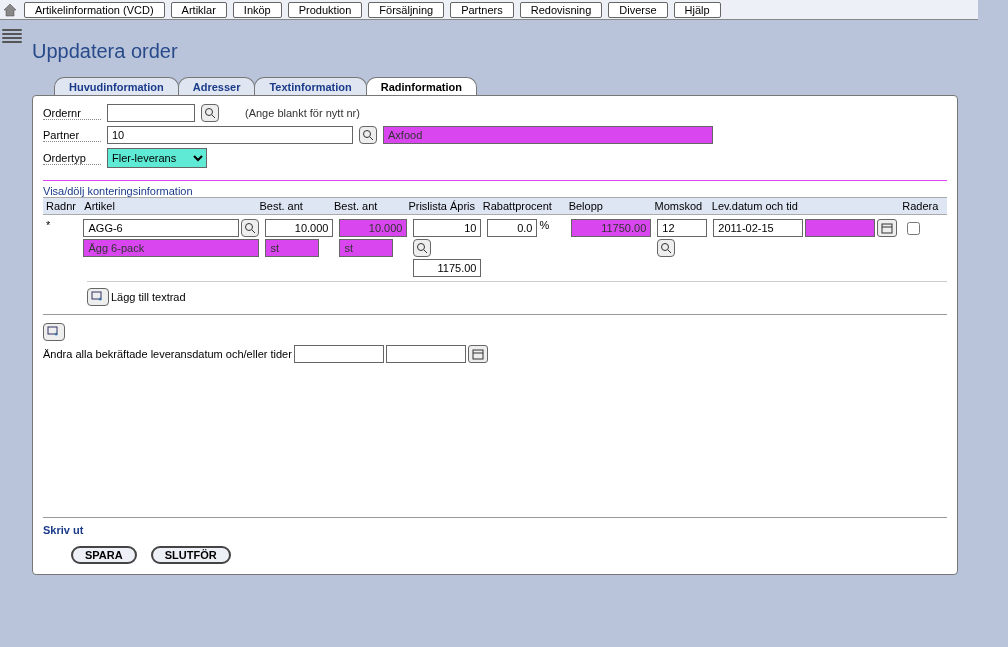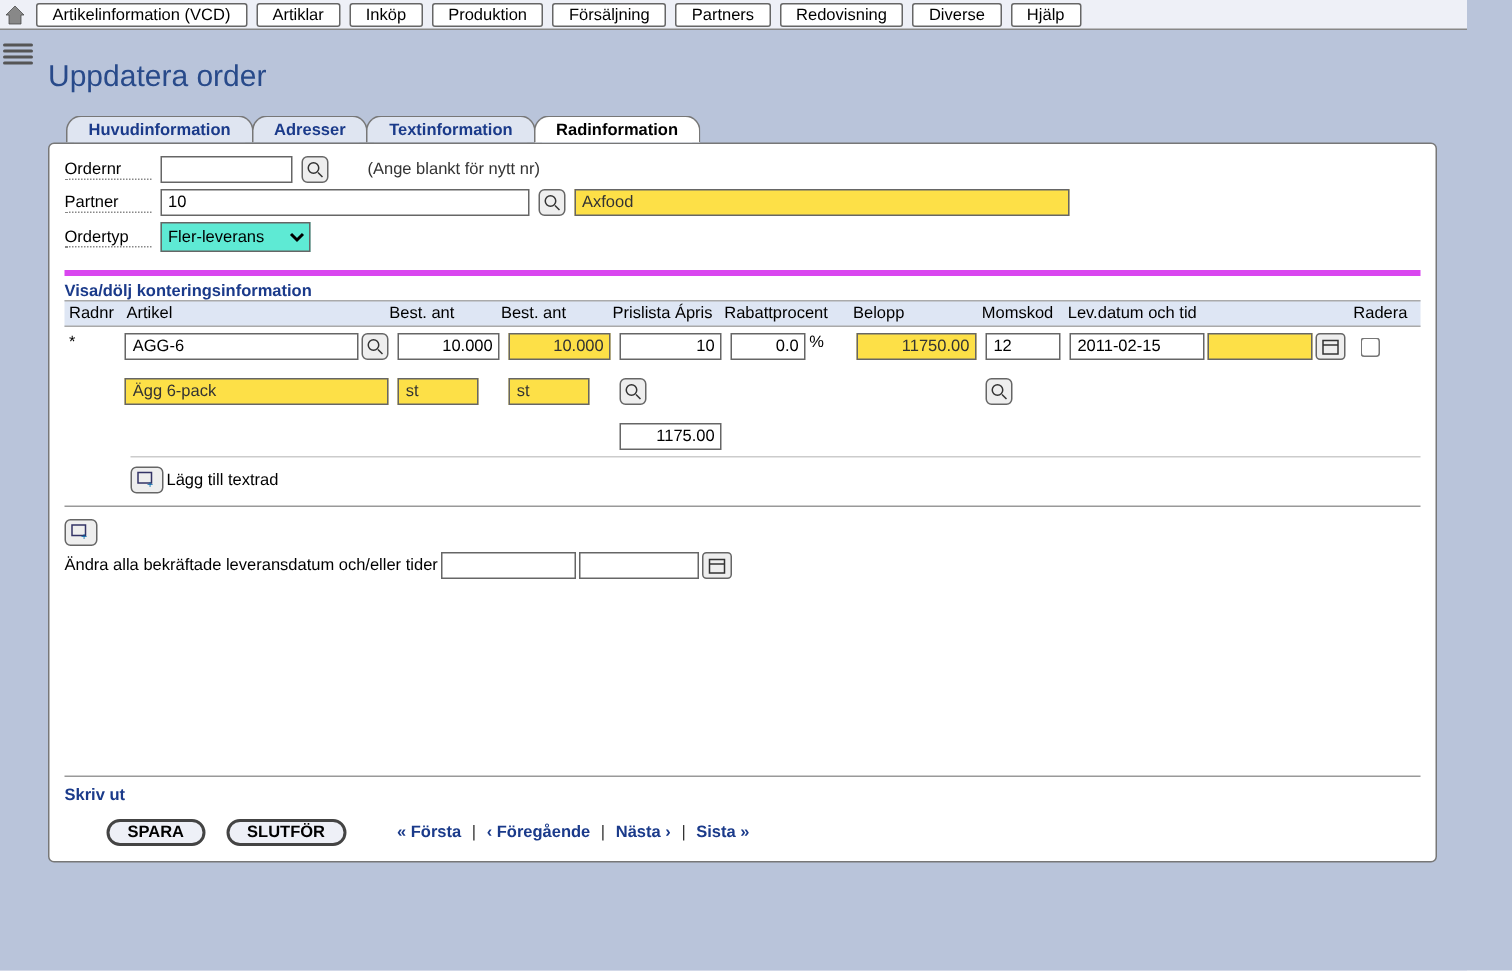--- a/index.html
+++ b/index.html
@@ -50,21 +50,21 @@
     padding: 20px 20px 8px 32px;
   }
   h1.title {
     color:#284a8a;
     font-size:20px;
     font-weight:normal;
     margin:0 0 14px 0;
   }
   .tabs {
     display:flex;
-    margin-left:12px;
+    margin-left:22px;
   }
   .tab {
     border:1px solid #777;
     border-bottom:none;
     padding:3px 14px 2px;
     border-top-left-radius:10px;
     border-top-right-radius:10px;
     font-size:11px;
     background:#dfe5f1;
     color:#1a3a8a;
@@ -98,21 +98,21 @@
     font-size:11px;
   }
   .text-input {
     border:1px solid #666;
     height:18px;
     padding:1px 4px;
     font-size:11px;
     background:#fff;
   }
   .readonly-input {
-    background:#fde047;
+    background:#d946ef;
     border:1px solid #666;
     height:18px;
     padding:1px 4px;
     font-size:11px;
     color:#333;
   }
   .lookup {
     width:18px; height:18px;
     border:1px solid #666;
     background:#eee;
@@ -123,22 +123,22 @@
   }
   .select {
     border:1px solid #666;
     height:20px;
     font-size:11px;
     background:#5eead4;
   }
   .hint { font-size:11px; color:#333; }
   .subsection-title {
     color:#1a3a8a;
-    font-weight:bold;
-    border-top:4px solid #d946ef;
+    font-weight:normal;
+    border-top:1px solid #d946ef;
     padding-top:4px;
     margin-top:12px;
     cursor:pointer;
   }
   .grid-head {
     background:#dee6f4;
     border-top:1px solid #aaa;
     border-bottom:1px solid #aaa;
     display:flex;
     font-size:11px;
@@ -152,21 +152,21 @@
   .c-radnr { width:40px; }
   .c-art { width:184px; }
   .c-best1 { width:78px; }
   .c-best2 { width:78px; }
   .c-apris { width:78px; }
   .c-rab { width:90px; }
   .c-bel { width:90px; }
   .c-moms { width:60px; }
   .c-lev { width:200px; }
   .c-del { width:50px; text-align:left; }
-  .stack { display:flex; flex-direction:column; gap:12px; }
+  .stack { display:flex; flex-direction:column; gap:2px; }
   .hstack { display:flex; gap:2px; align-items:center; }
   .add-btn {
     width:22px; height:18px;
     border:1px solid #666;
     background:#eee;
     border-radius:4px;
     display:inline-flex; align-items:center; justify-content:center;
     cursor:pointer;
     font-size:10px;
   }
@@ -403,27 +403,18 @@
         </span>
       </div>
 
       <div style="position:absolute; left:10px; right:10px; bottom:10px;">
         <div class="footer-row">
           <span class="link">Skriv ut</span>
         </div>
         <div class="pager-row">
           <span class="pill">SPARA</span>
           <span class="pill">SLUTFÖR</span>
-          <span class="pager-nav" style="margin-left:20px;">
-            <span class="link">« Första</span>
-            <span class="sep">|</span>
-            <span class="link">‹ Föregående</span>
-            <span class="sep">|</span>
-            <span class="link">Nästa ›</span>
-            <span class="sep">|</span>
-            <span class="link">Sista »</span>
-          </span>
         </div>
       </div>
 
     </div>
   </div>
 </div>
 
 </body></html>

